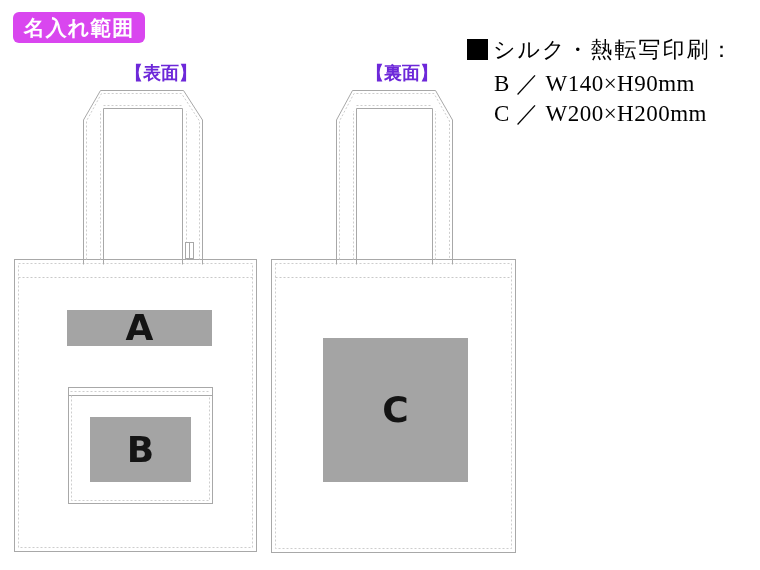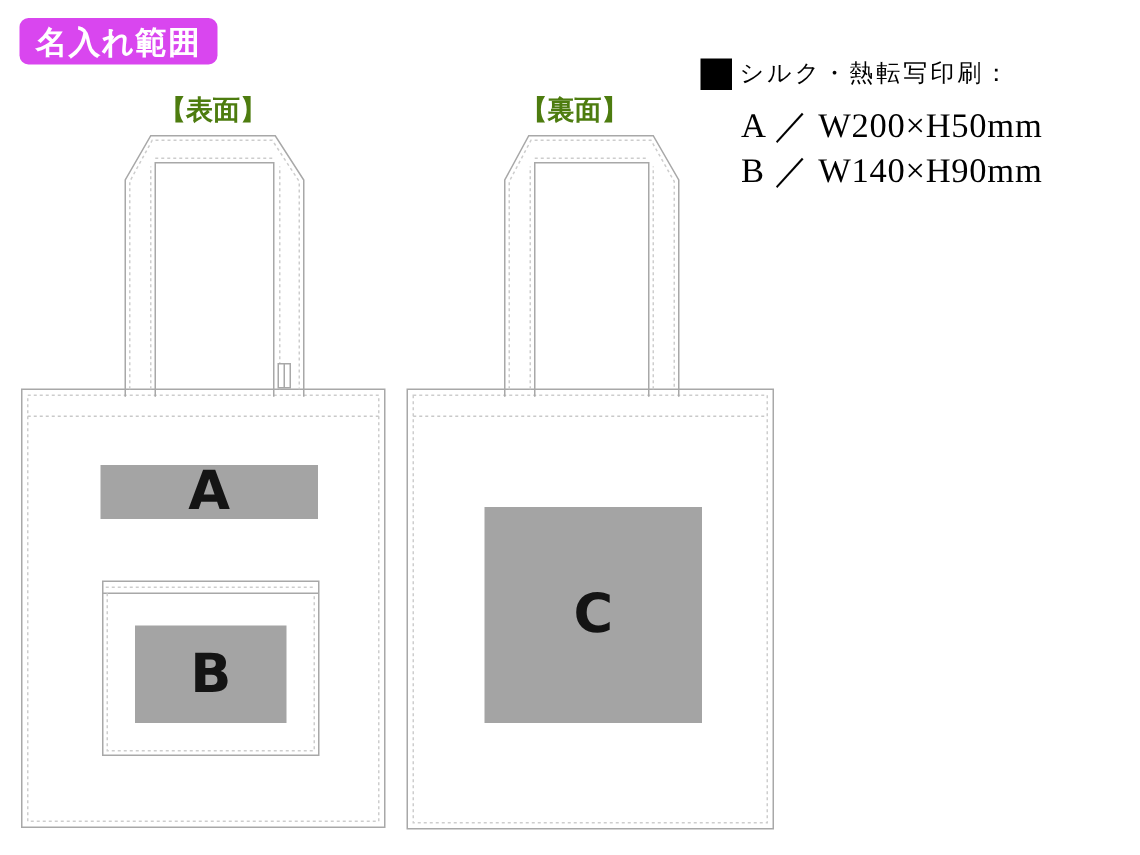--- a/index.html
+++ b/index.html
@@ -11,21 +11,21 @@
 
   
   .badge{
     left:13px;top:12px;width:132px;height:31px;background:#d946ef;
     border-radius:6px;color:#ffffff;font-weight:bold;font-size:21px;
     display:flex;align-items:center;justify-content:center;letter-spacing:1px;
   }
 
   
   .bag-label{
-    top:61px;width:110px;text-align:center;color:#4d7c0f;
+    top:61px;width:110px;text-align:right;color:#6d28d9;
     font-size:18px;font-weight:bold;letter-spacing:0px;
   }
   .bag-label.front{left:87px;}
   .bag-label.back{left:328px;}
 
   
   svg.lineart{left:0;top:0;}
 
   
   .print-area{
@@ -38,21 +38,21 @@
   .area-a{left:67px;top:310px;width:145px;height:36px;}
   .area-b{left:90px;top:417px;width:101px;height:65px;}
   .area-c{left:323px;top:338px;width:145px;height:144px;}
 
   
   .spec{
     left:467px;top:37px;width:292px;color:#000000;
     font-family:"Liberation Serif","DejaVu Serif",serif;
   }
   .spec-heading{
-    display:flex;align-items:flex-start;font-size:16px;line-height:25px;
+    display:flex;align-items:flex-start;font-size:22px;line-height:25px;
     letter-spacing:2px;margin-bottom:7px;white-space:nowrap;
   }
   .black-square{
     display:inline-block;width:21px;height:21px;background:#000000;
     margin:2px 5px 0 0;flex:0 0 auto;
   }
   .spec-item{
     font-size:23px;line-height:30px;margin-left:27px;white-space:nowrap;
     letter-spacing:0.5px;
   }
@@ -124,15 +124,15 @@
 </div>
 <div class="abs print-area area-c">
   <span class="pa-label">C</span>
 </div>
 
 <div class="abs spec">
   <div class="spec-heading">
     <span class="black-square"></span>
     <span>シルク・熱転写印刷：</span>
   </div>
-  <div class="spec-item">A ／ W200×H50mm</div>
   <div class="spec-item">B ／ W140×H90mm</div>
+  <div class="spec-item">C ／ W200×H200mm</div>
 </div>
 
 </body></html>

